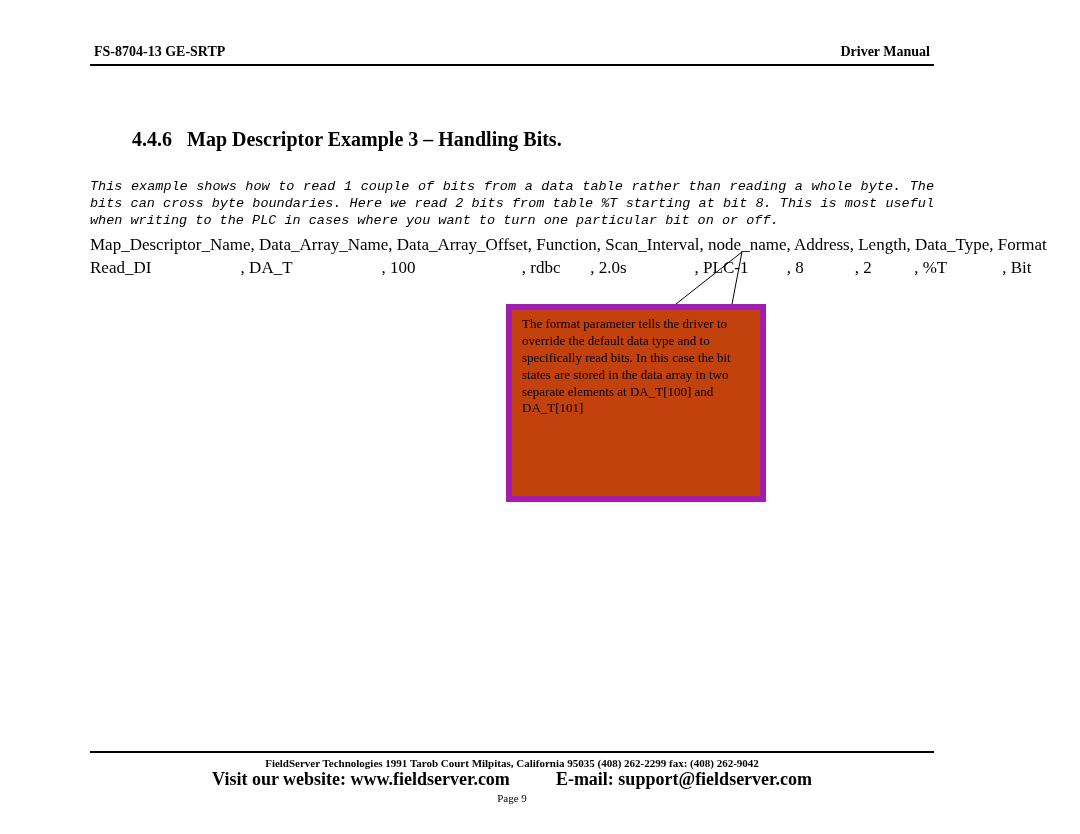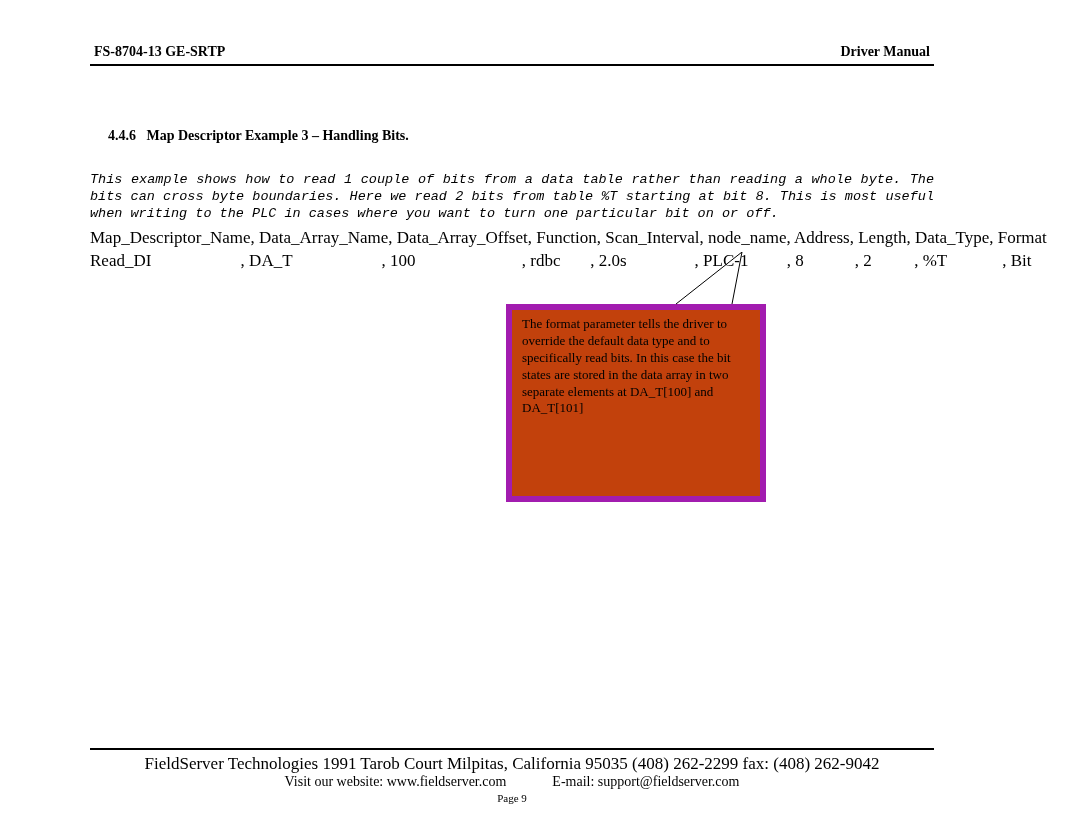--- a/index.html
+++ b/index.html
@@ -17,22 +17,22 @@
     font-size: 14px;
     padding: 0 4px 2px 4px;
   }
   .hr-thick {
     border: 0;
     border-top: 2.5px solid #000;
     margin-top: 2px;
   }
   .section-title {
     font-weight: bold;
-    font-size: 14px;
-    margin: 62px 0 0 18px;
+    font-size: 20px;
+    margin: 62px 0 0 42px;
   }
   .intro {
     font-style: italic;
     font-size: 13.5px;
     line-height: 1.25;
     margin: 28px 0 0 0;
     text-align: justify;
     font-family: Liberation Mono, monospace;
   }
   .data-block {
@@ -64,22 +64,22 @@
     pointer-events: none;
   }
   .footer {
     position: absolute;
     left: 90px;
     right: 90px;
     bottom: 30px;
     text-align: center;
   }
   .footer .hr-thick { margin-bottom: 4px; }
-  .footer-line1 { font-weight: normal; font-size: 17px; }
-  .footer-line2 { font-weight: normal; font-size: 14px; }
+  .footer-line1 { font-weight: bold; font-size: 11px; }
+  .footer-line2 { font-weight: bold; font-size: 18px; }
   .footer-line2 .gap { display:inline-block; width:46px; }
   .page-num { font-size: 11px; margin-top: 2px; }
 </style>
 </head>
 <body>
 
 <div class="page">
 
   <div class="header-row">
     <span>FS-8704-13 GE-SRTP</span>

